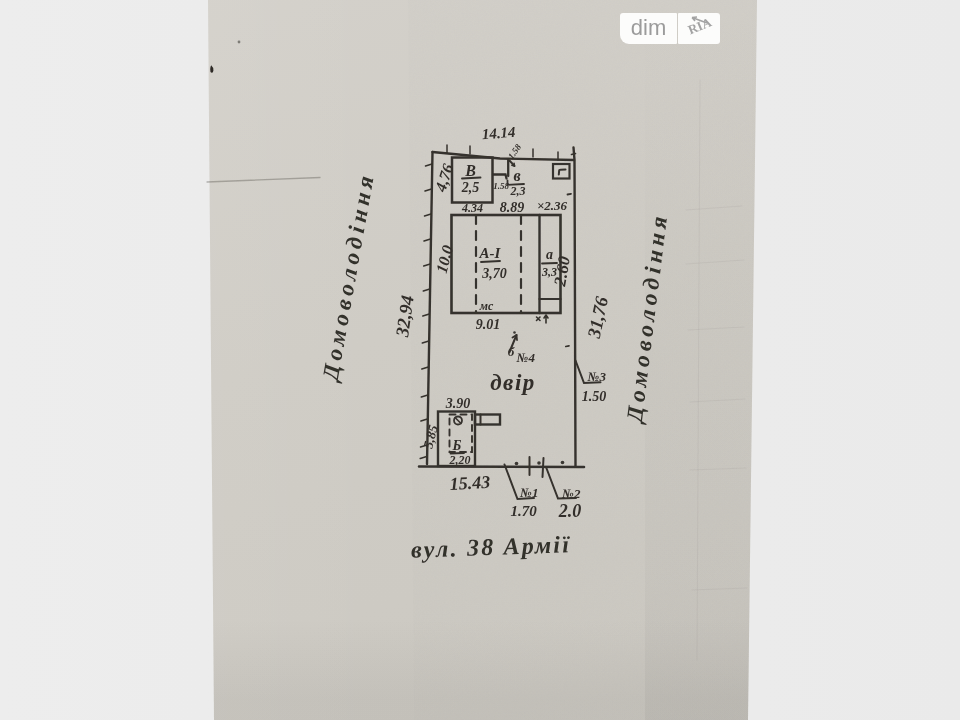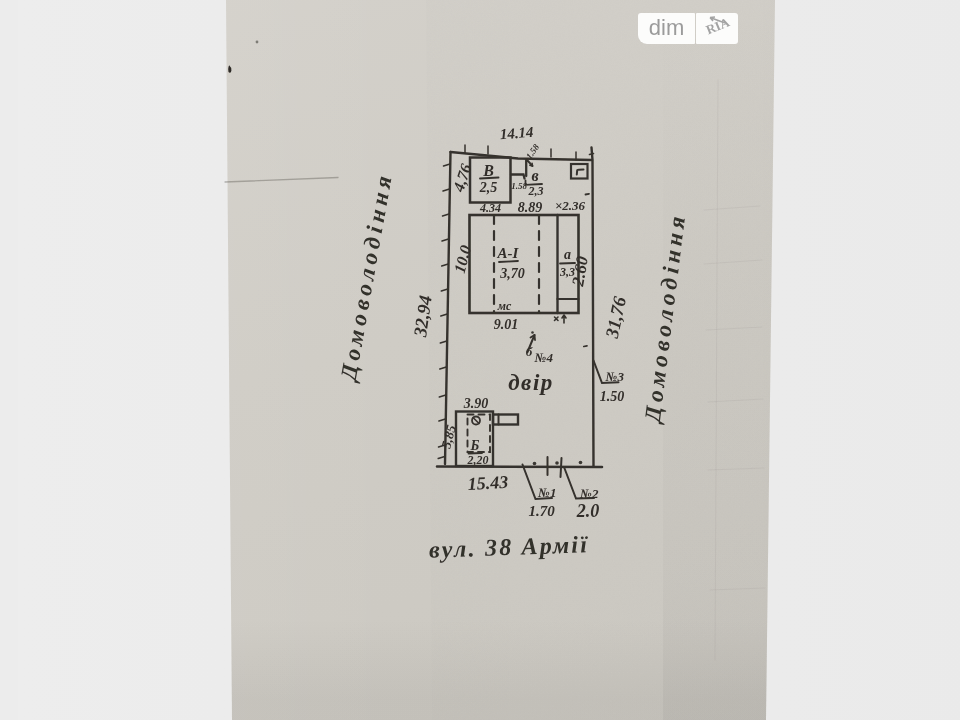--- a/index.html
+++ b/index.html
@@ -1,21 +1,21 @@
 <!DOCTYPE html>
 <html><head>
 <meta charset="utf-8">
 <style>
   html,body{margin:0;padding:0;}
   body{width:960px;height:720px;overflow:hidden;background:#ececec;font-family:"Liberation Serif",serif;}
   .abs{position:absolute;}
 </style>
 </head>
 <body>
-<div style="position:relative;width:832px;height:720px;margin-left:18px;">
+<div style="position:relative;width:832px;height:720px;">
 
 <div class="abs" style="left:0;top:0;width:960px;height:720px;background:linear-gradient(90deg,#ededed 0%,#ececec 21%,#ebebeb 79%,#eaeaea 100%);"></div>
 
 <div class="abs" style="left:0;top:0;width:960px;height:720px;
   clip-path:polygon(208px 0px,757px 0px,748px 720px,214px 720px);
   background:
     linear-gradient(180deg, rgba(0,0,0,0) 86%, rgba(80,78,74,0.07) 97%),
     linear-gradient(90deg, rgba(255,255,255,0.10) 0%, rgba(0,0,0,0) 40%, rgba(0,0,0,0) 78%, rgba(95,92,88,0.08) 88%, rgba(95,92,88,0.11) 100%),
     linear-gradient(165deg, #d4d1cb 0%, #cfccc5 45%, #cbc8c1 100%);"></div>
 

